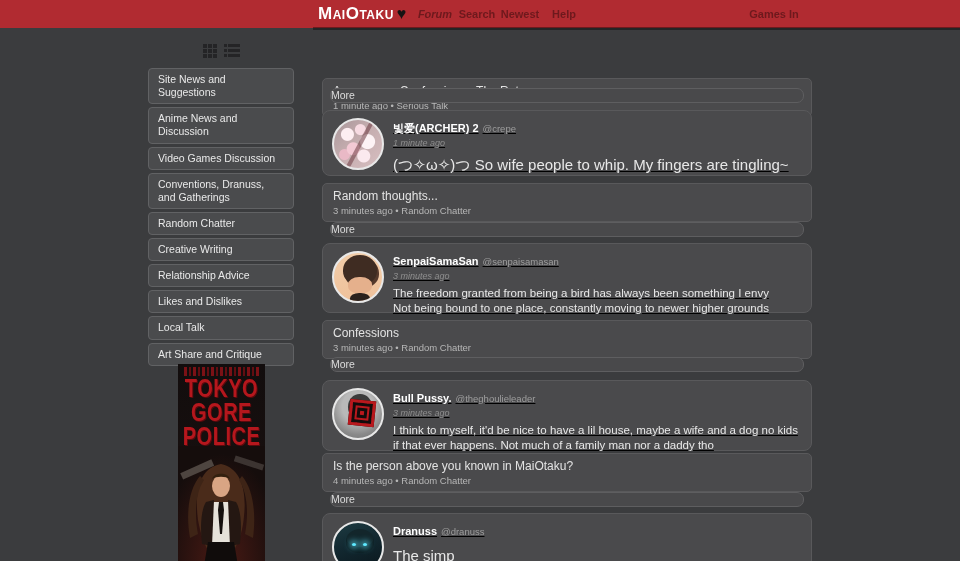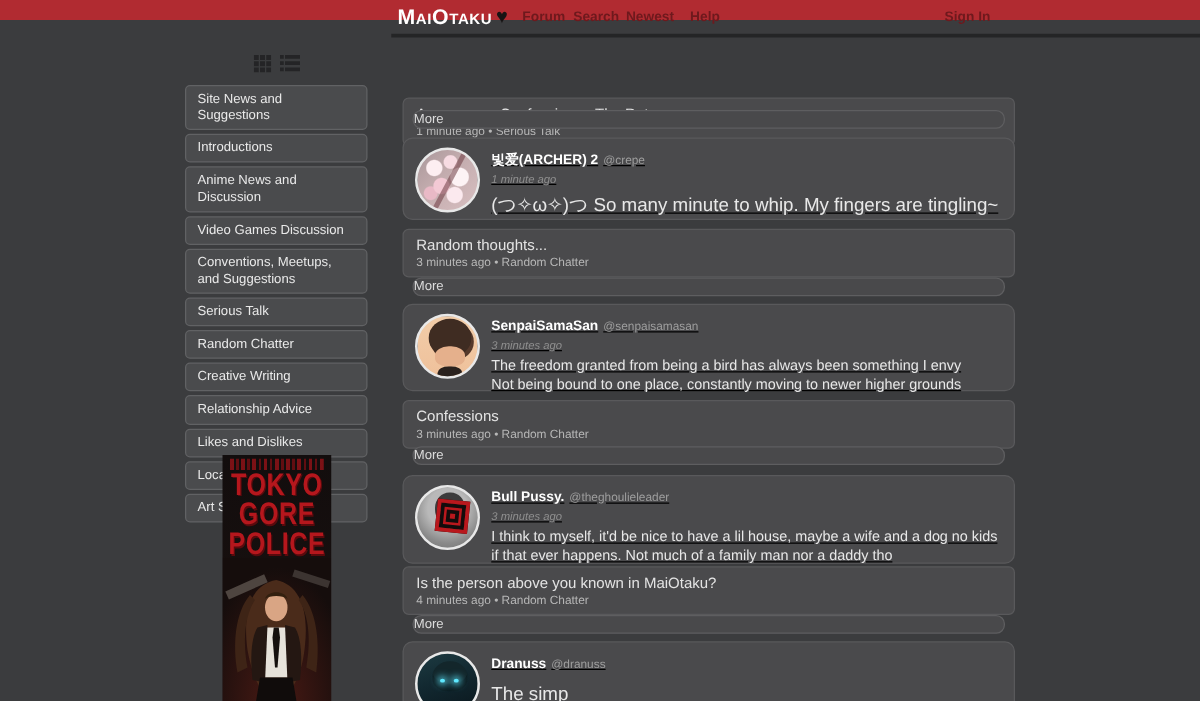--- a/index.html
+++ b/index.html
@@ -5,42 +5,42 @@
   * { margin:0; padding:0; box-sizing:border-box; }
   html,body { width:960px; height:561px; overflow:hidden; }
   body {
     font-family:"Liberation Sans", sans-serif;
     background:#3b3c3e;
     position:relative;
   }
 
   
   .navbar {
-    position:absolute; left:0; top:0; width:960px; height:16px;
+    position:absolute; left:0; top:0; width:960px; height:28px;
     background:#b12b31;
   }
   .navbar-shadow {
     position:absolute; left:313px; top:27px; width:647px; height:3px;
     background:rgba(0,0,0,0.38);
   }
   .brand {
     position:absolute; left:318px; top:0; height:27px;
     display:flex; align-items:center; cursor:pointer;
   }
   .brand-text {
     color:#fff; font-weight:bold; font-size:17px;
     font-variant:small-caps; letter-spacing:0.5px;
   }
   .brand-heart { color:#161313; font-size:16px; margin-left:3px; line-height:1; }
   .nav-link {
     position:absolute; top:0; height:27px; width:50px;
     display:flex; align-items:center; justify-content:center;
     color:#6e191d; font-size:11px; font-weight:bold; cursor:pointer;
   }
-  .nav-forum  { left:410px; }
+  .nav-forum  { left:410px;font-style:italic; }
   .nav-search { left:452px;text-align:right; }
   .nav-newest { left:495px; }
   .nav-help   { left:539px; }
   .nav-signin { left:749px; }
 
   
   .sidebar { position:absolute; left:148px; top:44px; width:146px; }
   .view-toggle {
     display:flex; justify-content:center; gap:7px; margin-bottom:10px;
   }
@@ -162,21 +162,21 @@
 
 <div class="navbar">
   <div class="brand">
     <span class="brand-text">MaiOtaku</span>
     <span class="brand-heart">♥</span>
   </div>
   <div class="nav-link nav-forum">Forum</div>
   <div class="nav-link nav-search">Search</div>
   <div class="nav-link nav-newest">Newest</div>
   <div class="nav-link nav-help">Help</div>
-  <div class="nav-link nav-signin">Sign In</div>
+  <div class="nav-link nav-signin">Games In</div>
 </div>
 <div class="navbar-shadow"></div>
 
 <div class="sidebar">
   <div class="view-toggle">
     <svg width="14" height="14" viewBox="0 0 14 14">
       <g fill="#242426">
         <rect x="0" y="0" width="4" height="4"></rect>
           <rect x="5" y="0" width="4" height="4"></rect>
           <rect x="10" y="0" width="4" height="4"></rect>
@@ -194,25 +194,23 @@
           <rect x="4" y="0" width="12" height="3"></rect>
         <rect x="0" y="5" width="3" height="3"></rect>
           <rect x="4" y="5" width="12" height="3"></rect>
         <rect x="0" y="10" width="3" height="3"></rect>
           <rect x="4" y="10" width="12" height="3"></rect>
       </g>
     </svg>
   </div>
   <div class="cat-list">
     <button class="cat-btn">Site News and Suggestions</button>
-    <button class="cat-btn">Introductions</button>
     <button class="cat-btn">Anime News and Discussion</button>
     <button class="cat-btn">Video Games Discussion</button>
-    <button class="cat-btn">Conventions, Meetups, and Suggestions</button>
-    <button class="cat-btn">Serious Talk</button>
+    <button class="cat-btn">Conventions, Dranuss, and Gatherings</button>
     <button class="cat-btn">Random Chatter</button>
     <button class="cat-btn">Creative Writing</button>
     <button class="cat-btn">Relationship Advice</button>
     <button class="cat-btn">Likes and Dislikes</button>
     <button class="cat-btn">Local Talk</button>
     <button class="cat-btn">Art Share and Critique</button>
   </div>
 </div>
 
 <div class="ad-poster">
@@ -257,21 +255,21 @@
   <div class="thread-card t0">
     <div class="thread-title">Anonymous Confessions ~The Return~</div>
     <div class="thread-meta">1 minute ago • Serious Talk</div>
   </div>
   <div class="more-btn m0">More</div>
   <div class="post-card p0 msg-large">
     <div class="avatar av-cherry"></div>
     <div>
       <span class="post-username">빛爱(ARCHER) 2</span><span class="post-handle">@crepe</span>
       <div class="post-time">1 minute ago</div>
-      <div class="post-message">(つ✧ω✧)つ So many minute to whip. My fingers are tingling~</div>
+      <div class="post-message">(つ✧ω✧)つ So wife people to whip. My fingers are tingling~</div>
     </div>
   </div>
 
   <div class="thread-card t1">
     <div class="thread-title">Random thoughts...</div>
     <div class="thread-meta">3 minutes ago • Random Chatter</div>
   </div>
   <div class="more-btn m1">More</div>
   <div class="post-card p1">
     <div class="avatar av-senpai"></div>

